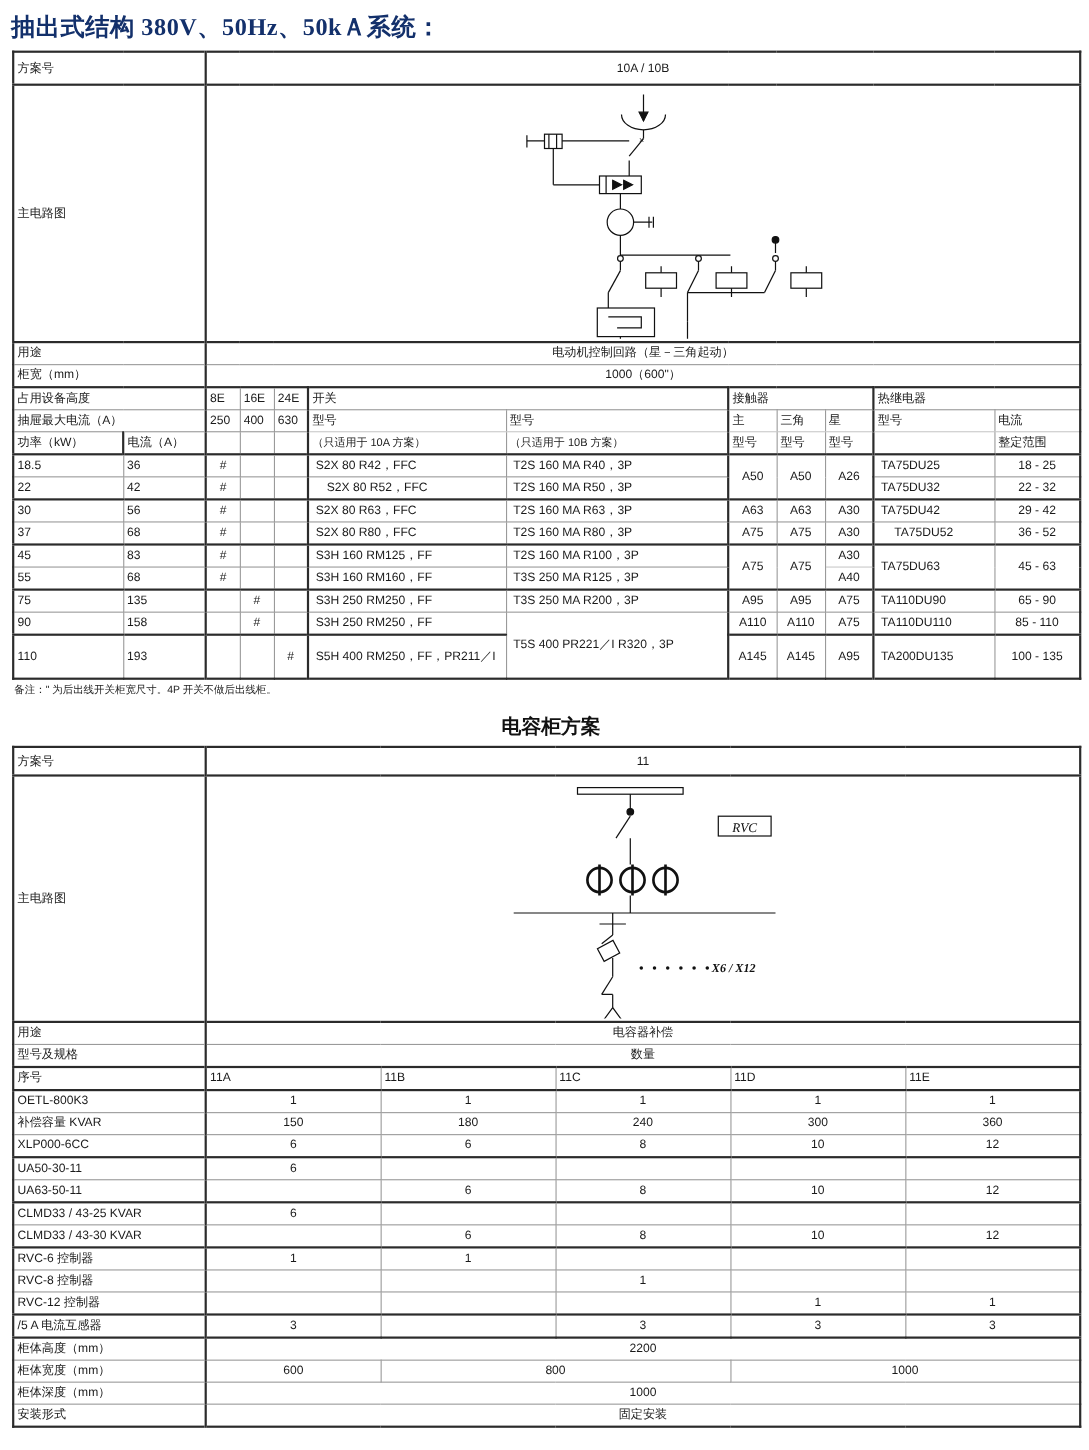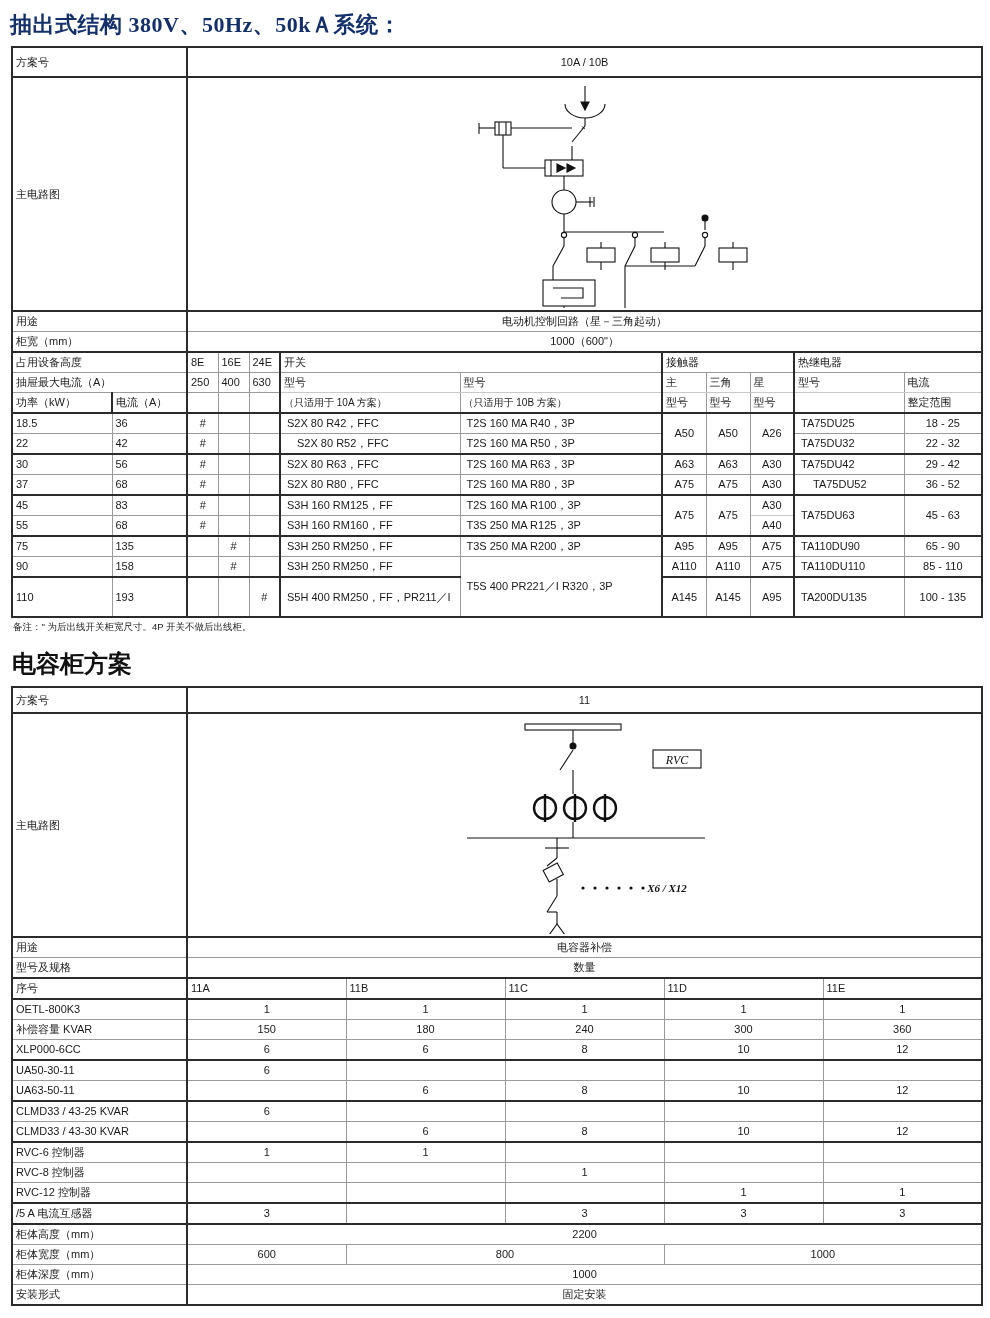--- a/index.html
+++ b/index.html
@@ -12,22 +12,23 @@
   .page{position:relative;width:990px;height:1318px;padding:0;box-sizing:border-box;}
 
   
   .doc-title{
     font-family:"Liberation Serif","DejaVu Serif",serif;
     font-weight:bold;font-size:22px;color:#13306b;
     margin:10px 0 6px 10px;letter-spacing:.5px;
   }
   .section-title{
     font-family:"Liberation Serif","DejaVu Serif",serif;
-    font-weight:bold;font-size:24px;color:#111;
+    font-weight:bold;font-size:18px;color:#111;
     margin:14px 0 6px 12px;
+    text-align:center;
   }
 
   
   table.grid{
     border-collapse:collapse;
     table-layout:fixed;
     width:970px;
     margin:0 0 0 11px;
     font-size:11px;
   }

